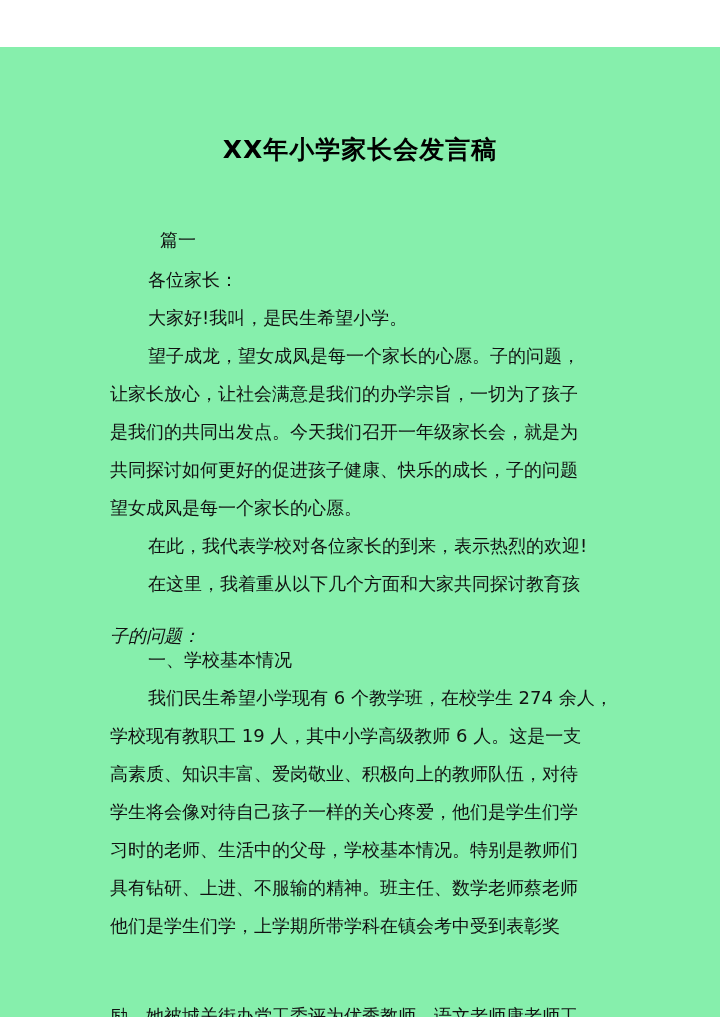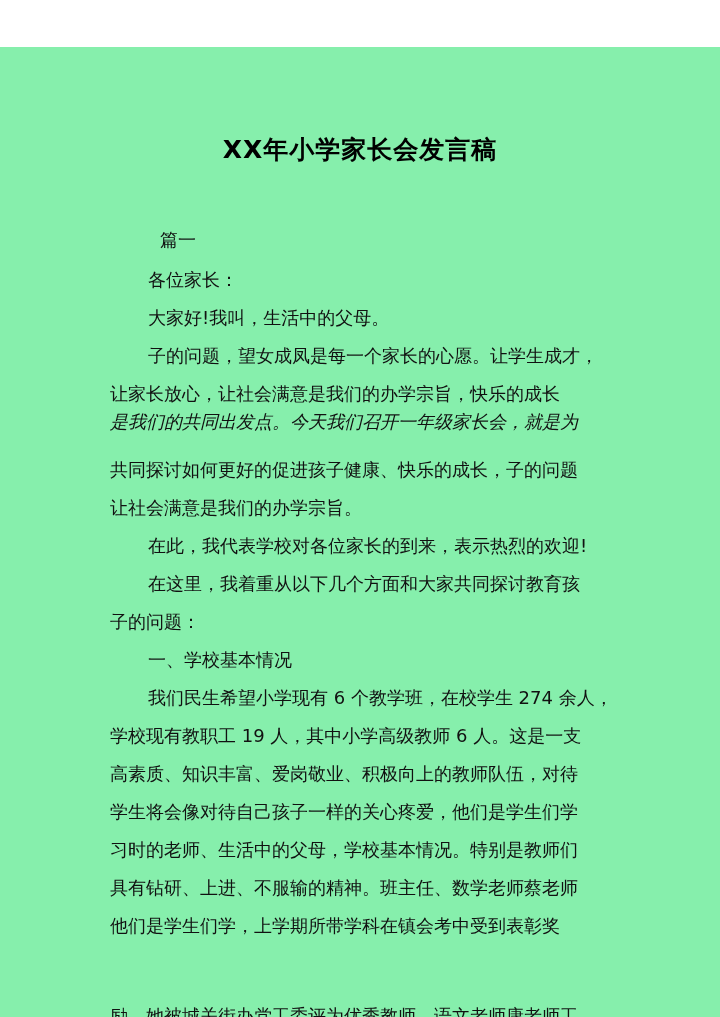--- a/index.html
+++ b/index.html
@@ -54,29 +54,29 @@
 </head>
 <body>
 
 <div class="page">
   <div class="title">XX年小学家长会发言稿</div>
 
   <div class="body-text" style="top:0;">
     <div class="line section-label" style="top:181px;">篇一</div>
     <div id="lines-container">
         <div class="line indent" style="top: 221px;">各位家长：</div>
-        <div class="line indent" style="top: 259px;">大家好!我叫，生活中的父母。</div>
-        <div class="line indent" style="top: 297px;">子的问题，望女成凤是每一个家长的心愿。让学生成才，</div>
-        <div class="line" style="top: 335px;">让家长放心，让社会满意是我们的办学宗旨，快乐的成长</div>
-        <div class="line" style="top: 363px; font-style: italic;">是我们的共同出发点。今天我们召开一年级家长会，就是为</div>
+        <div class="line indent" style="top: 259px;">大家好!我叫，是民生希望小学。</div>
+        <div class="line indent" style="top: 297px;">望子成龙，望女成凤是每一个家长的心愿。子的问题，</div>
+        <div class="line" style="top: 335px;">让家长放心，让社会满意是我们的办学宗旨，一切为了孩子</div>
+        <div class="line" style="top: 373px;">是我们的共同出发点。今天我们召开一年级家长会，就是为</div>
         <div class="line" style="top: 411px;">共同探讨如何更好的促进孩子健康、快乐的成长，子的问题</div>
-        <div class="line" style="top: 449px;">让社会满意是我们的办学宗旨。</div>
+        <div class="line" style="top: 449px;">望女成凤是每一个家长的心愿。</div>
         <div class="line indent" style="top: 487px;">在此，我代表学校对各位家长的到来，表示热烈的欢迎!</div>
         <div class="line indent" style="top: 525px;">在这里，我着重从以下几个方面和大家共同探讨教育孩</div>
-        <div class="line" style="top: 563px;">子的问题：</div>
+        <div class="line" style="top: 577px; font-style: italic;">子的问题：</div>
         <div class="line indent" style="top: 601px;">一、学校基本情况</div>
         <div class="line indent" style="top: 639px;">我们民生希望小学现有 6 个教学班，在校学生 274 余人，</div>
         <div class="line" style="top: 677px;">学校现有教职工 19 人，其中小学高级教师 6 人。这是一支</div>
         <div class="line" style="top: 715px;">高素质、知识丰富、爱岗敬业、积极向上的教师队伍，对待</div>
         <div class="line" style="top: 753px;">学生将会像对待自己孩子一样的关心疼爱，他们是学生们学</div>
         <div class="line" style="top: 791px;">习时的老师、生活中的父母，学校基本情况。特别是教师们</div>
         <div class="line" style="top: 829px;">具有钻研、上进、不服输的精神。班主任、数学老师蔡老师</div>
         <div class="line" style="top: 867px;">他们是学生们学，上学期所带学科在镇会考中受到表彰奖</div>
         <div class="line" style="top: 957px;">励，她被城关街办党工委评为优秀教师。语文老师康老师工</div>
       </div>

